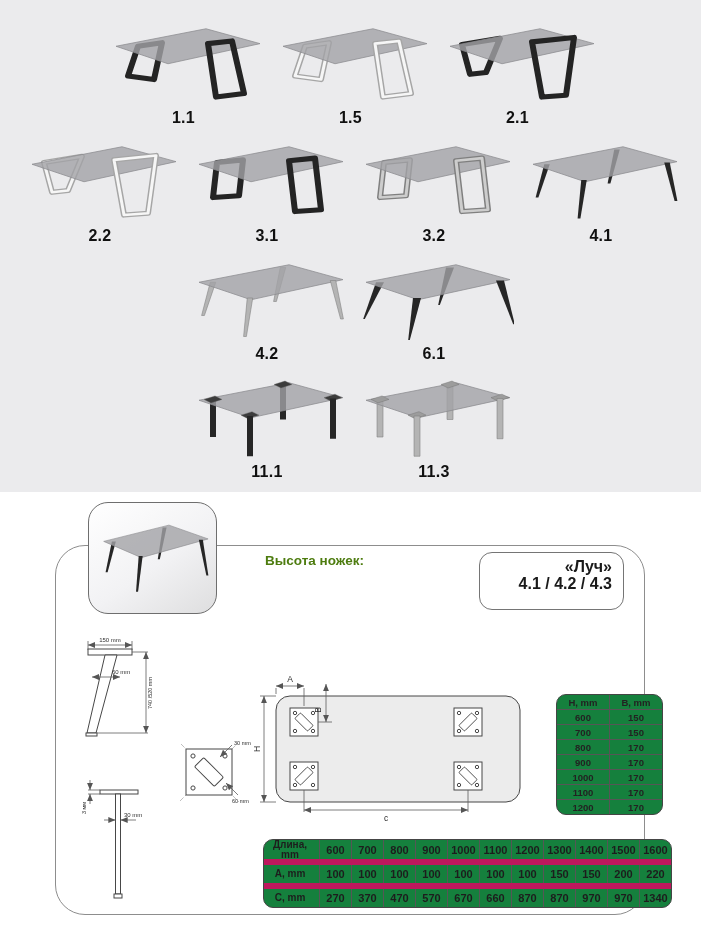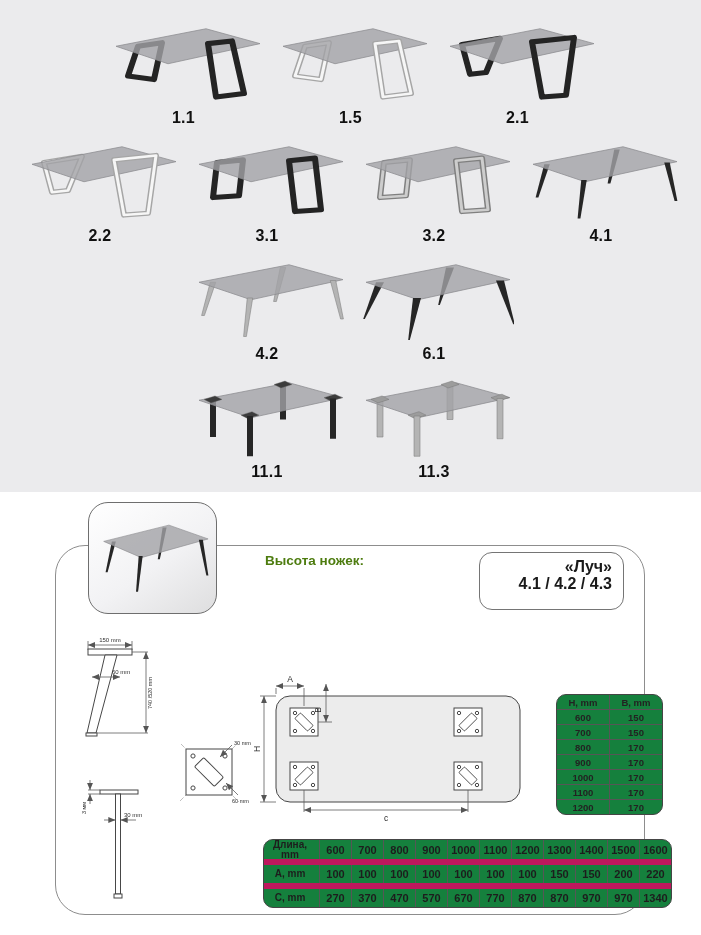--- a/index.html
+++ b/index.html
@@ -385,21 +385,21 @@
           <td class="num">200</td>
           <td class="num">220</td>
         </tr>
         <tr>
           <td class="rl">C, mm</td>
           <td class="num">270</td>
           <td class="num">370</td>
           <td class="num">470</td>
           <td class="num">570</td>
           <td class="num">670</td>
-          <td class="num">770</td>
+          <td class="num">660</td>
           <td class="num">870</td>
           <td class="num">870</td>
           <td class="num">970</td>
           <td class="num">970</td>
           <td class="num">1340</td>
         </tr>
       </tbody>
     </table>
 </div>
 

